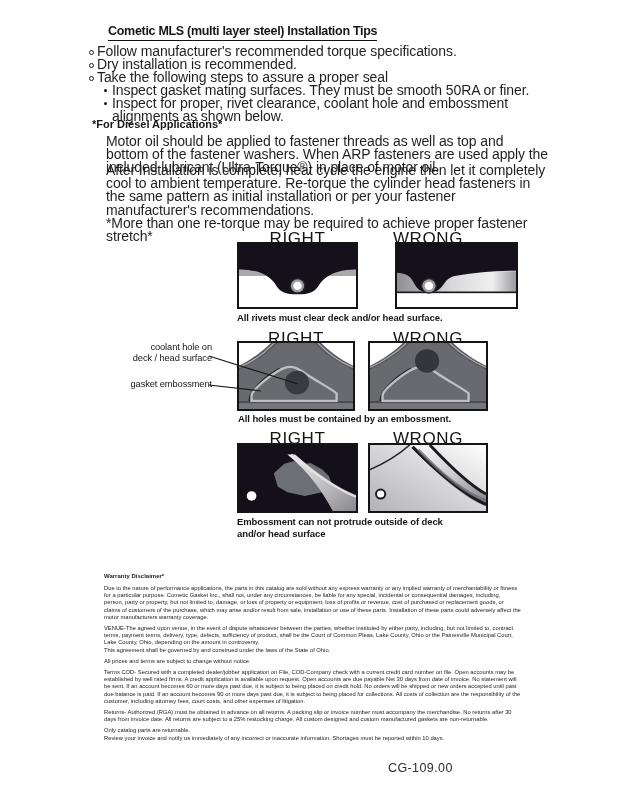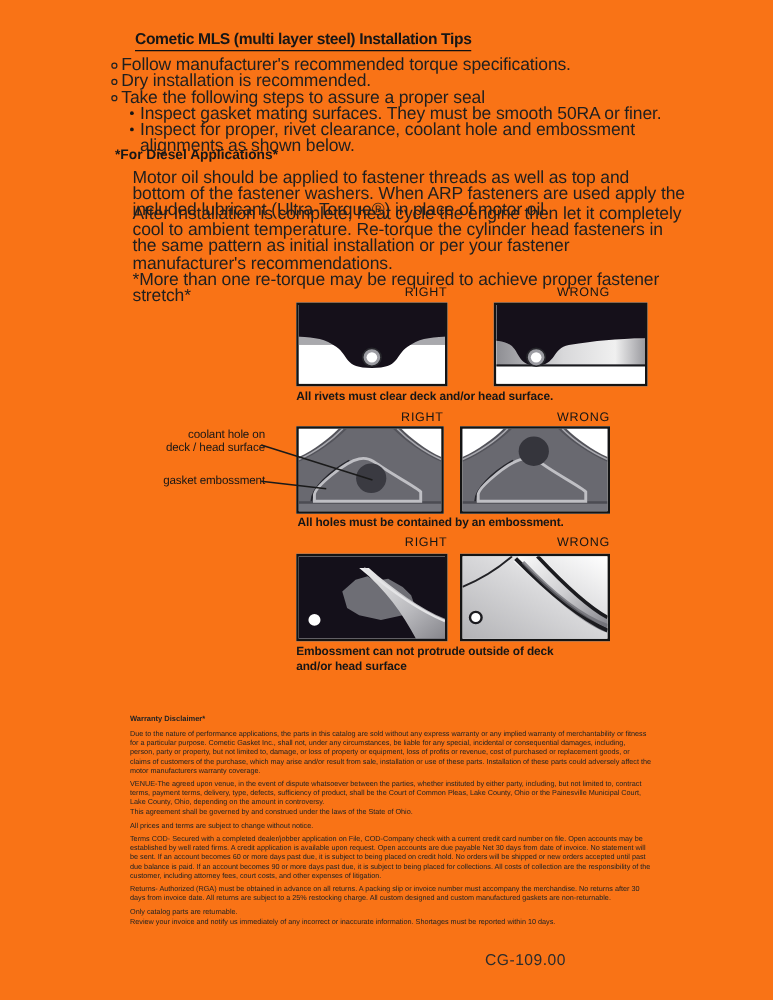--- a/index.html
+++ b/index.html
@@ -1,17 +1,17 @@
 <!DOCTYPE html>
 <html><head>
 <meta charset="utf-8">
 <style>
   html,body{margin:0;padding:0;background:#e8e8e8;}
   .page{
-    position:relative;width:618px;height:800px;background:#f97316;
+    position:relative;width:618px;height:800px;background:#ffffff;
     font-family:"Liberation Sans", sans-serif;color:#1f1f1f;overflow:hidden;
     margin:0 auto;
   }
   .title{
     position:absolute;left:108px;top:24px;font-size:12.5px;font-weight:bold;
     letter-spacing:-0.3px;border-bottom:1.6px solid #111;padding-bottom:2px;
     color:#161616;
   }
   .bullets{position:absolute;left:88px;top:45px;width:444px;font-size:14px;line-height:13px;letter-spacing:-0.1px;}
   .b{display:flex;align-items:flex-start;}
@@ -20,21 +20,21 @@
     content:"";position:absolute;left:1px;top:4.5px;width:3.2px;height:3.2px;
     border:1px solid #222;border-radius:50%;
   }
   .b.sub{margin-left:15px;}
   .b .mk.f::before{
     content:"";position:absolute;left:1px;top:5px;width:3.4px;height:3.4px;
     background:#161616;border-radius:50%;
   }
   .diesel-heading{position:absolute;left:92px;top:118px;font-size:11px;font-weight:bold;color:#161616;}
   .para{position:absolute;left:106px;width:442px;font-size:14px;line-height:13.2px;letter-spacing:-0.1px;}
-  .flabel{position:absolute;font-size:10px;letter-spacing:0.6px;color:#141414;text-align:right;}
+  .flabel{position:absolute;font-size:17px;letter-spacing:0.6px;color:#141414;text-align:center;}
   .dbox{position:absolute;border:2px solid #141414;box-sizing:border-box;background:#fff;}
   .dbox svg{display:block;width:100%;height:100%;}
   .caption{position:absolute;font-size:9.5px;font-weight:bold;color:#161616;letter-spacing:-0.1px;}
   .pre{white-space:pre-line;}
   .ann{
     position:absolute;left:104px;width:108px;text-align:right;
     font-size:9.3px;line-height:11px;color:#161616;letter-spacing:-0.1px;
   }
   .overlay{position:absolute;left:0;top:0;pointer-events:none;}
   .warranty{position:absolute;left:104px;top:573px;width:417px;color:#232323;}

